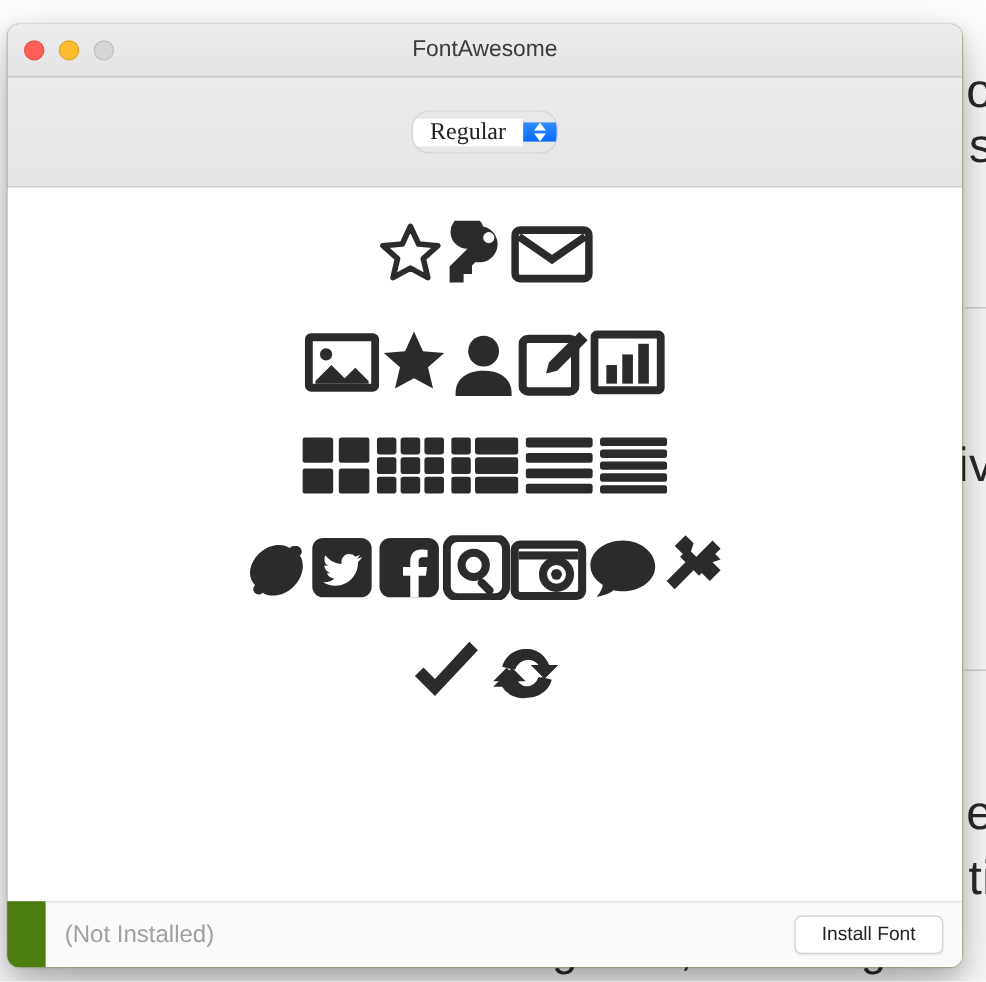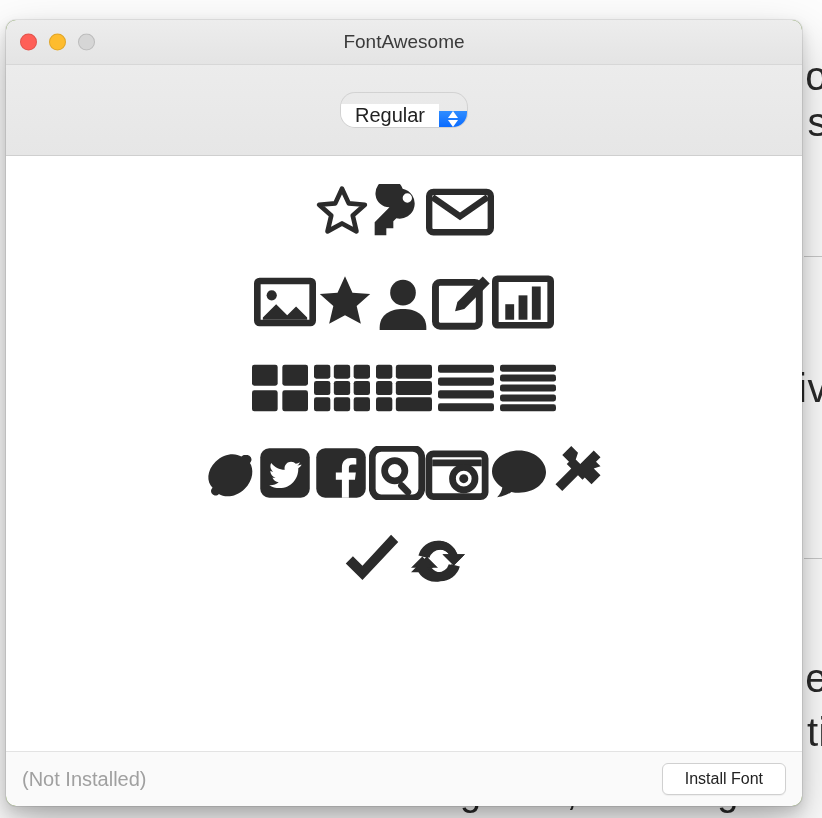--- a/index.html
+++ b/index.html
@@ -94,25 +94,26 @@
     height: 90px;
     background: linear-gradient(#ececec, #e6e6e6);
     border-bottom: 1px solid #cfcfcf;
     display: flex;
     align-items: center;
     justify-content: center;
   }
 
   .select-wrap {
     display: flex;
-    align-items: flex-end;
+    align-items: center;
     height: 34px;
     border-radius: 14px;
     overflow: hidden;
     box-shadow: 0 0 0 1px rgba(0,0,0,0.1);
+    font-family: Liberation Serif, serif;
   }
   .select-body {
     background: #fff;
     padding: 0 14px;
     display: flex;
     align-items: center;
     font-size: 20px;
     color: #222;
   }
   .select-arrows {
@@ -146,20 +147,21 @@
   .glyph-row svg { display: block; fill: #2b2b2b; }
 
   .footer {
     height: 54px;
     border-top: 1px solid #e3e3e3;
     background: #fafafa;
     display: flex;
     align-items: center;
     justify-content: space-between;
     padding: 0 16px;
+    margin-left: 32px;
   }
   .status {
     color: #a0a0a0;
     font-size: 20px;
   }
   .install-btn {
     background: #fff;
     border: 1px solid #d0d0d0;
     border-radius: 6px;
     padding: 6px 22px;

